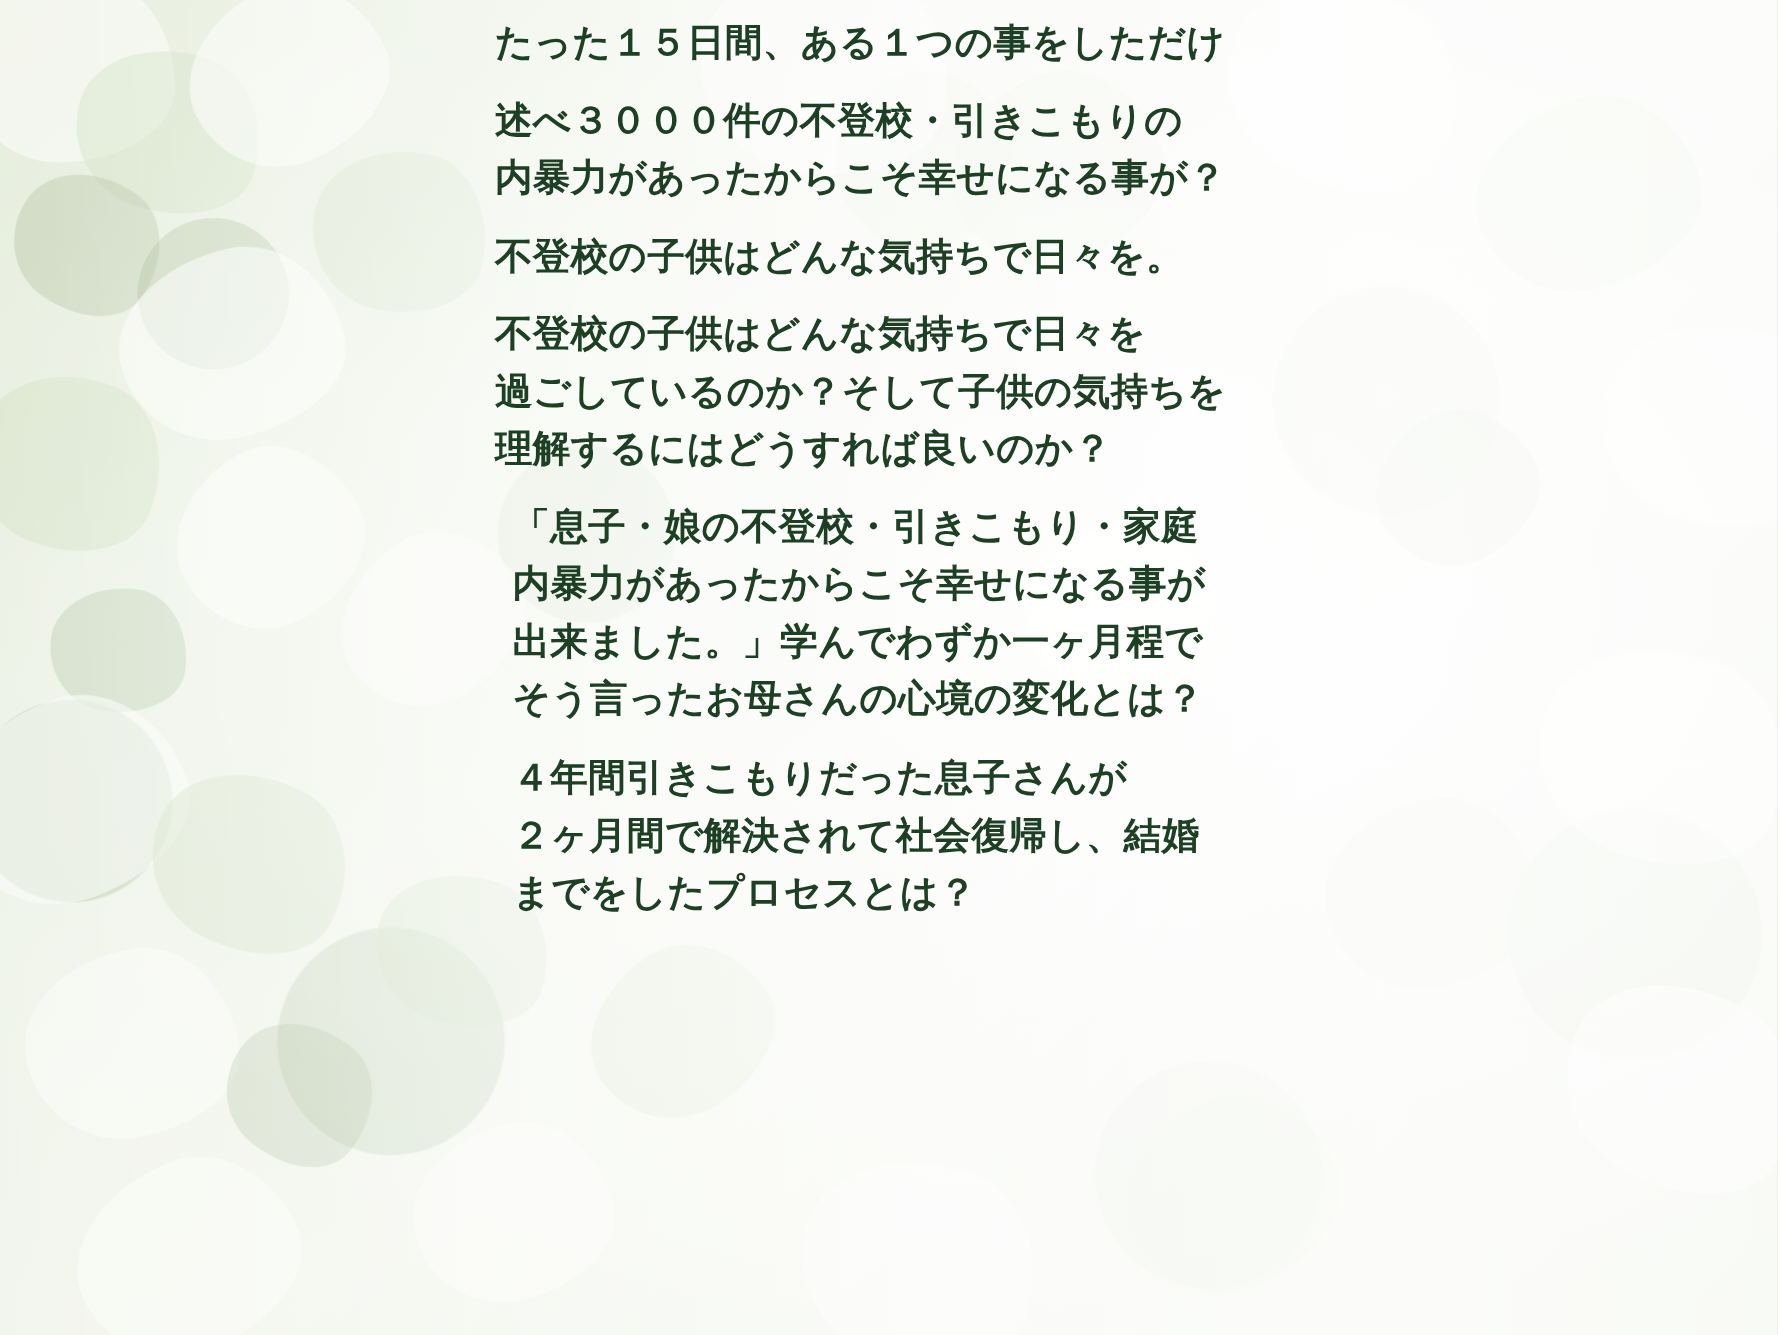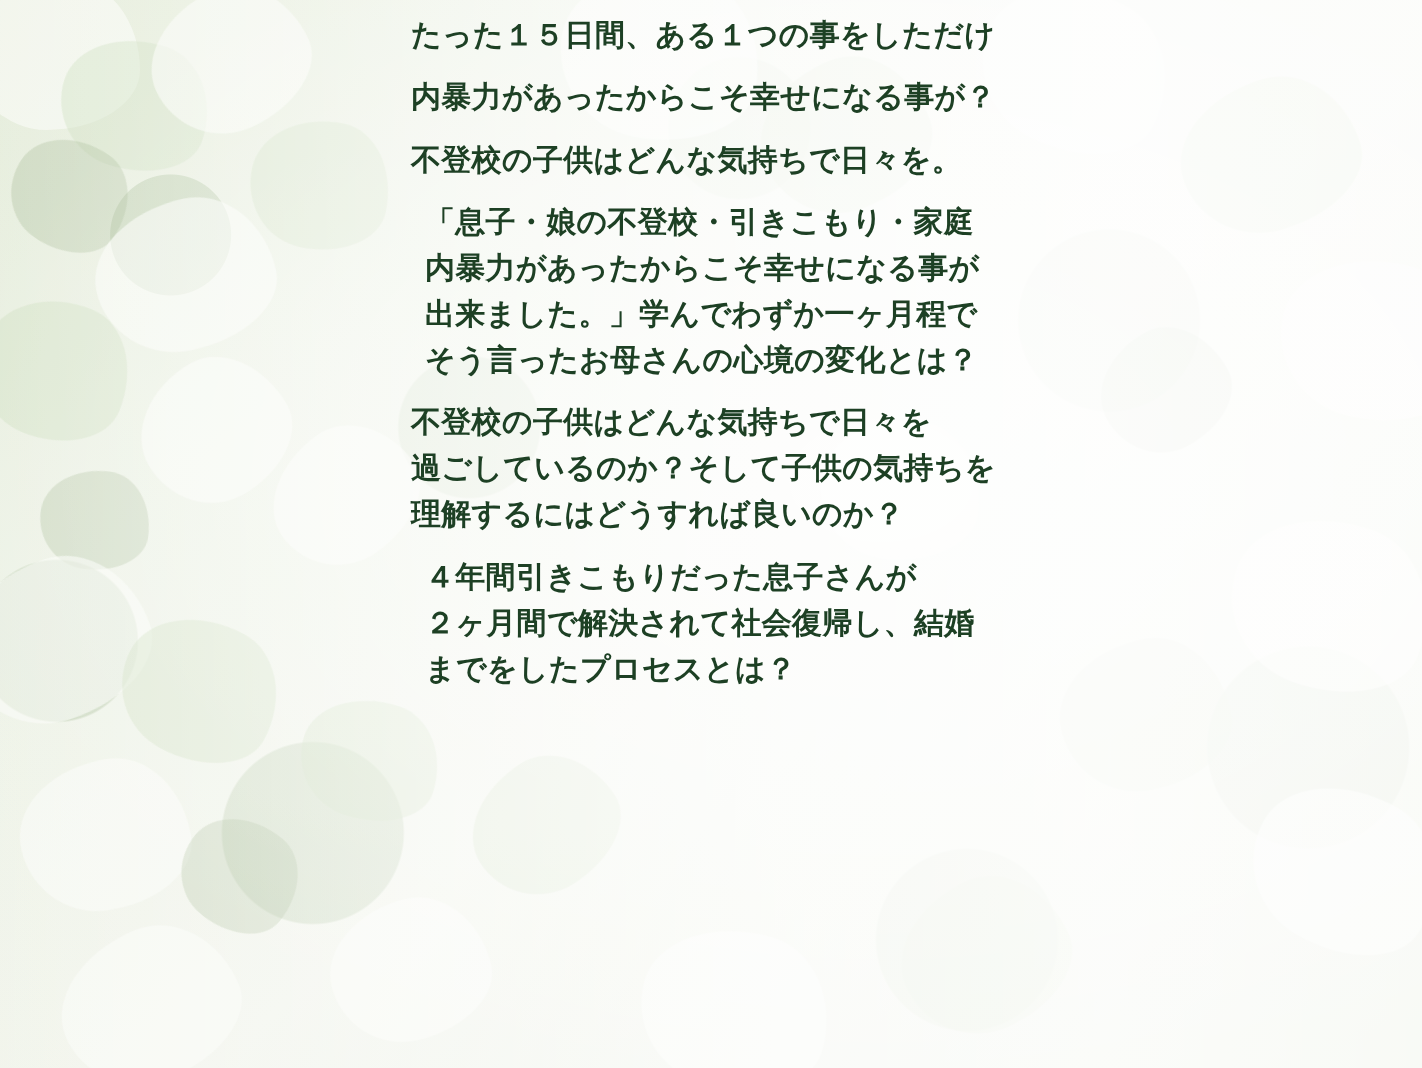--- a/index.html
+++ b/index.html
@@ -61,21 +61,21 @@
       linear-gradient(90deg, rgba(255,255,255,0.18) 0%, rgba(255,255,255,0.55) 30%, rgba(255,255,255,0.78) 55%, rgba(255,255,255,0.86) 78%, rgba(255,255,255,0.80) 100%);
   }
   .bg-veil2 {
     background:
       radial-gradient(ellipse at 62% 45%, rgba(255,255,255,0.55) 0%, rgba(255,255,255,0.25) 45%, rgba(255,255,255,0.05) 75%);
   }
 
   
   #content {
     position: absolute;
-    left: 411px;
+    left: 396px;
     top: 12px;
     width: 640px;
   }
 
   .block {
     margin: 0 0 1.02em 0;
   }
   .block:last-child { margin-bottom: 0; }
 
   .line {
@@ -133,38 +133,39 @@
   <div class="bg-layer bg-veil"></div>
   <div class="bg-layer bg-veil2"></div>
 
   <div id="content">
 
     <div class="block">
       <div class="line">たった１５日間、ある１つの事をしただけ</div>
     </div>
 
     <div class="block">
+      <div class="line">述べ３０００件の不登校・引きこもりの</div>
       <div class="line">内暴力があったからこそ幸せになる事が？</div>
     </div>
 
     <div class="block">
       <div class="line">不登校の子供はどんな気持ちで日々を。</div>
     </div>
 
+    <div class="block">
+      <div class="line">不登校の子供はどんな気持ちで日々を</div>
+      <div class="line">過ごしているのか？そして子供の気持ちを</div>
+      <div class="line">理解するにはどうすれば良いのか？</div>
+    </div>
+
     <div class="block indent">
       <div class="line">「息子・娘の不登校・引きこもり・家庭</div>
       <div class="line">内暴力があったからこそ幸せになる事が</div>
       <div class="line">出来ました。」学んでわずか一ヶ月程で</div>
       <div class="line">そう言ったお母さんの心境の変化とは？</div>
-    </div>
-
-    <div class="block">
-      <div class="line">不登校の子供はどんな気持ちで日々を</div>
-      <div class="line">過ごしているのか？そして子供の気持ちを</div>
-      <div class="line">理解するにはどうすれば良いのか？</div>
     </div>
 
     <div class="block indent">
       <div class="line">４年間引きこもりだった息子さんが</div>
       <div class="line">２ヶ月間で解決されて社会復帰し、結婚</div>
       <div class="line">までをしたプロセスとは？</div>
     </div>
 
   </div>
 </div>

